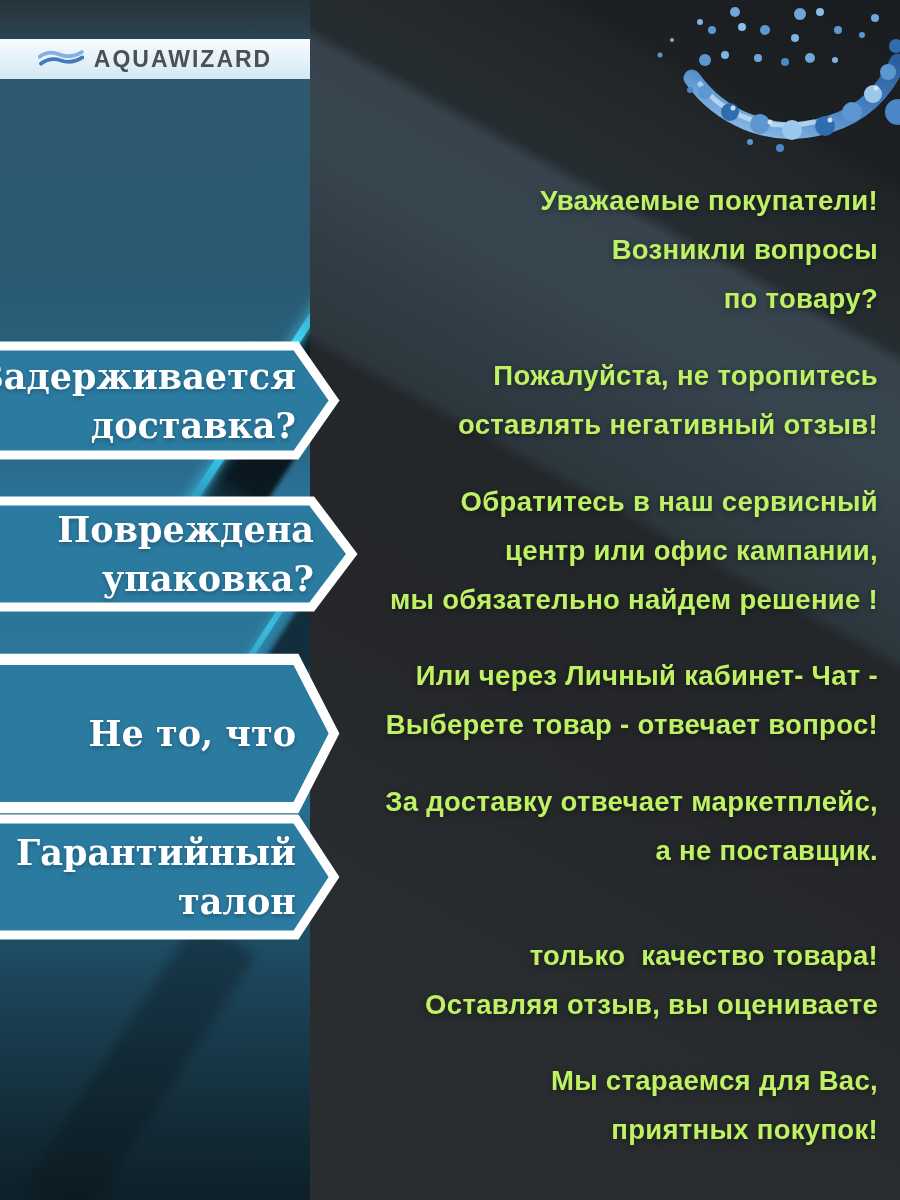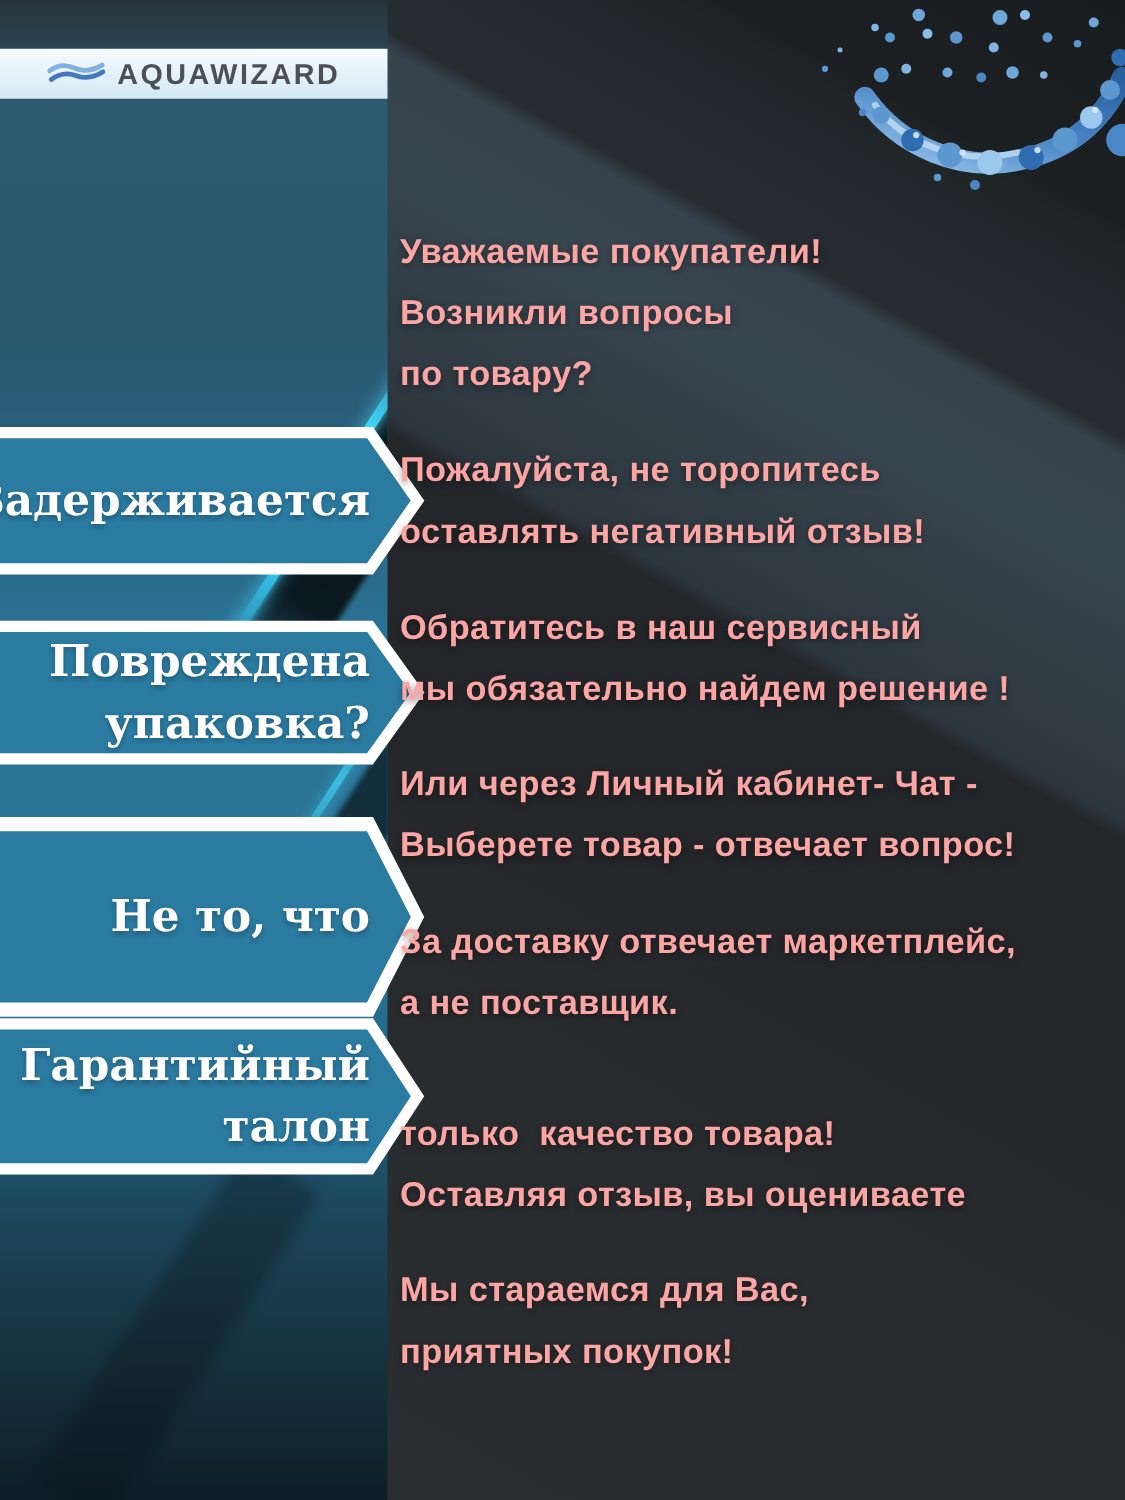--- a/index.html
+++ b/index.html
@@ -40,27 +40,27 @@
   .logo-text{font-weight:bold;font-size:23px;letter-spacing:2px;color:#4a5056;}
 
   
   .banner{position:absolute;left:0;width:340px;}
   .banner svg{position:absolute;left:0;top:0;width:100%;height:100%;}
   .banner-label{position:absolute;left:0;top:0;right:44px;bottom:0;
     display:flex;flex-direction:column;justify-content:center;align-items:flex-end;
     font-family:"DejaVu Serif",serif;font-weight:bold;font-size:35px;line-height:49px;
     color:#ffffff;text-shadow:0 2px 4px rgba(0,0,0,.25);text-align:right;}
   .b1{top:341px;height:119px;}
-  .b2{top:496px;height:116px;}
+  .b2{top:496px;height:116px;padding-left:18px;}
   .b3{top:653px;height:161px;}
   .b4{top:814px;height:126px;}
 
   
-  .messages{position:absolute;left:320px;right:22px;top:159px;
-    color:#fca5a5;font-weight:bold;font-size:27.5px;line-height:49px;letter-spacing:.3px;
+  .messages{position:absolute;left:320px;right:22px;top:159px;text-align:right;
+    color:#bef264;font-weight:bold;font-size:27.5px;line-height:49px;letter-spacing:.3px;
     text-shadow:0 2px 6px rgba(0,0,0,.4);}
   .msg{margin:0;}
   .msg-line{white-space:pre-wrap;}
   .m1{margin-bottom:17px;} .m2{margin-bottom:19px;} .m3{margin-bottom:28px;}
   .m4{margin-bottom:18px;} .m5{margin-bottom:14px;} .m6{margin-bottom:56px;}
 
   
   .splash{position:absolute;right:0;top:0;width:270px;height:160px;}
 </style>
 </head>
@@ -136,20 +136,21 @@
   </svg>
   <span class="logo-text">AQUAWIZARD</span>
 </div>
 
 <div class="banner b1">
   <svg viewBox="0 0 340 119" preserveAspectRatio="none">
     <polygon points="-12,5 296,5 334,59.5 296,114 -12,114" fill="#2b7aa0" stroke="#ffffff" stroke-width="9"></polygon>
   </svg>
   <div class="banner-label">
     <span>Задерживается</span>
+    <span>доставка?</span>
   </div>
 </div>
 
 <div class="banner b2">
   <svg viewBox="0 0 340 116" preserveAspectRatio="none">
     <polygon points="-12,5 296,5 334,58 296,111 -12,111" fill="#2b7aa0" stroke="#ffffff" stroke-width="9"></polygon>
   </svg>
   <div class="banner-label">
     <span>Повреждена</span>
     <span>упаковка?</span>
@@ -183,20 +184,21 @@
     <div class="msg-line">по товару?</div>
   <p></p>
   <p class="msg m2">
     </p>
     <div class="msg-line">Пожалуйста, не торопитесь</div>
     <div class="msg-line">оставлять негативный отзыв!</div>
   <p></p>
   <p class="msg m3">
     </p>
     <div class="msg-line">Обратитесь в наш сервисный</div>
+    <div class="msg-line">центр или офис кампании,</div>
     <div class="msg-line">мы обязательно найдем решение !</div>
   <p></p>
   <p class="msg m4">
     </p>
     <div class="msg-line">Или через Личный кабинет- Чат -</div>
     <div class="msg-line">Выберете товар - отвечает вопрос!</div>
   <p></p>
   <p class="msg m5">
     </p>
     <div class="msg-line">За доставку отвечает маркетплейс,</div>

